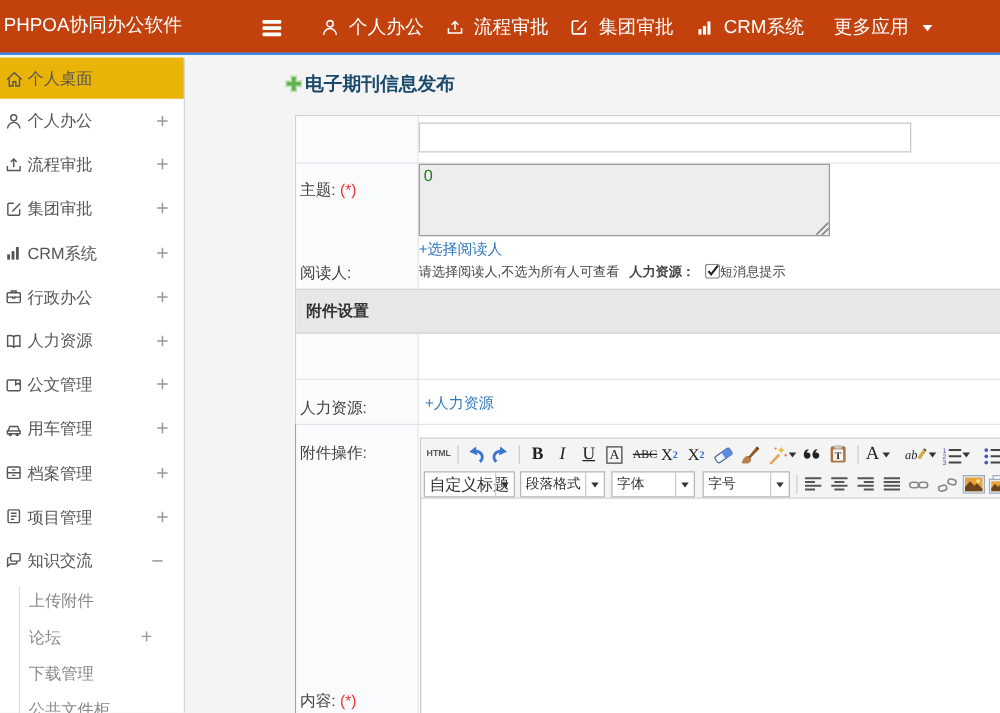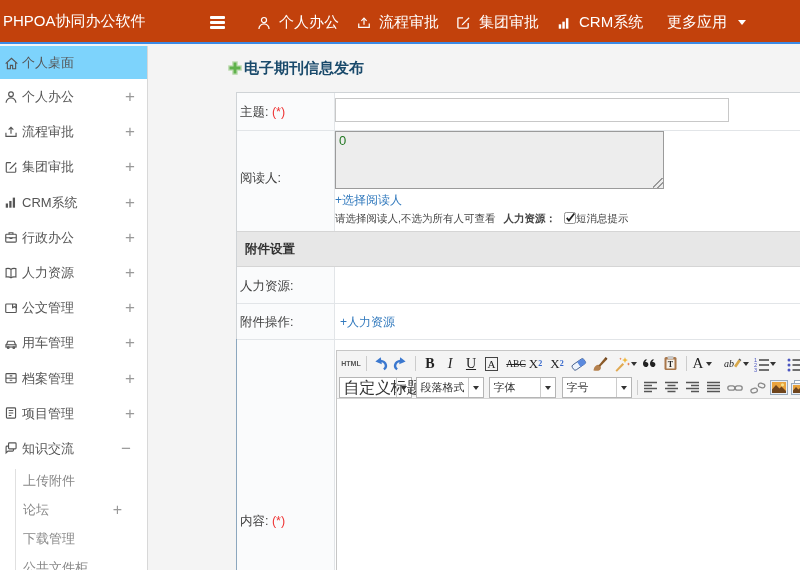--- a/index.html
+++ b/index.html
@@ -7,36 +7,36 @@
 
 .hdr { position:absolute; left:0; top:0; width:800px; height:44px; background:#c2410c; border-bottom:2px solid #3c8ae5; color:#fff; }
 .logo { position:absolute; left:3px; top:0; line-height:42px; font-size:15px; }
 .burger { position:absolute; left:210px; top:16px; width:15px; height:13px; }
 .burger div { height:2.5px; background:#fff; border-radius:1px; margin-bottom:2.5px; }
 .navitem { position:absolute; top:0; height:44px; line-height:44px; font-size:15px; color:#fff; white-space:nowrap; }
 .navitem svg { vertical-align:-3px; margin-right:8px; }
 
 .side { position:absolute; left:0; top:46px; width:148px; height:524px; background:#fff; border-right:1px solid #d8d8d8; }
 .sitem { position:relative; height:35.2px; line-height:35.2px; font-size:13px; color:#555; padding-left:22px; }
-.sitem.active { background:#7dd3fc; height:33px; line-height:33px; }
+.sitem.active { background:#eab308; height:33px; line-height:33px; }
 .sitem svg { position:absolute; left:4px; top:50%; margin-top:-7px; }
 .sitem .pm { position:absolute; right:12px; top:0; font-size:17px; color:#999; font-weight:400; }
 .sub { position:relative; }
 .sub:before { content:""; position:absolute; left:15px; top:3px; bottom:0px; width:1px; background:#e0e0e0; }
 .subitem { position:relative; height:29px; line-height:29px; font-size:13px; color:#888; padding-left:23px; }
 .subitem .pm { position:absolute; right:25px; top:0; font-size:16px; color:#999; }
 
 .title { position:absolute; left:228px; top:58px; height:20px; line-height:20px; font-size:15px; font-weight:bold; color:#1a4a6b; }
 .title svg { vertical-align:-2px; margin-right:2px; }
 .panel { position:absolute; left:236px; top:92px; width:764px; height:610px; background:#fff; border:1px solid #cfd3d6; }
 .row { position:absolute; left:0; width:100%; }
 .hline { position:absolute; left:0; width:100%; height:1px; background:#e2e5e8; }
 .vsep { position:absolute; left:97px; width:1px; background:#e2e5e8; }
 .lblbg { position:absolute; left:0; width:97px; background:#fafbfc; }
-.lbl { position:absolute; left:3px; font-size:12.5px; color:#404040; }
+.lbl { position:absolute; left:3px; font-size:12.5px; color:#404040;margin-top:40px; }
 .red { color:#e33; }
 a.lnk { color:#3179bd; text-decoration:none; font-size:12px; }
 .band { position:absolute; left:0; top:138px; width:100%; height:36px; background:#e7e7e7; border-top:1px solid #d5d5d5; border-bottom:1px solid #d5d5d5; font-weight:bold; color:#333; font-size:12.5px; line-height:35px; padding-left:8px; }
 input.txt { position:absolute; left:98px; top:5px; width:394px; height:24px; border:1px solid #c8c8c8; background:#fff; }
 .ta { position:absolute; left:98px; top:1px; width:329px; height:58px; border:1px solid #9b9b9b; background:#ededed; font-size:13px; color:#227722; padding:1px 3px; }
 .ta .rh { position:absolute; right:0px; bottom:0px; width:10px; height:10px;
   background:linear-gradient(315deg, transparent 3px, #999 3px, #999 4.5px, transparent 4.5px, transparent 6.5px, #999 6.5px, #999 8px, transparent 8px); }
 
 .editor { position:absolute; left:99px; top:11px; width:562px; height:348px; border:1px solid #c6c6c6; background:#fff; }
 .ed-toolbar { position:relative; height:48px; background:#f4f4f4; border-bottom:1px solid #d4d4d4; }
@@ -293,21 +293,21 @@
         <div class="ebtn" style="left:448px;">
             <svg width="16" height="16" viewBox="0 0 16 16">
               <circle cx="2" cy="4" r="1.5" fill="#4a55c0"></circle>
               <circle cx="2" cy="9" r="1.5" fill="#4a55c0"></circle>
               <circle cx="2" cy="14" r="1.5" fill="#4a55c0"></circle>
               <path d="M5.5 4h10M5.5 9h10M5.5 14h10" stroke="#444" stroke-width="1.5"></path>
             </svg>
           </div>
 
         <div class="edd" style="left:1.5px; width:73.5px;">
-            <span class="tx" style="font-size:16px; letter-spacing:-0.3px;">自定义标题</span>
+            <span class="tx" style="font-size:13px; letter-spacing:-0.3px;">自定义标题</span>
             <span class="ar">
               <span class="caret"></span>
             </span>
           </div>
         <div class="edd" style="left:78.5px; width:68.5px;">
             <span class="tx">段落格式</span>
             <span class="ar">
               <span class="caret"></span>
             </span>
           </div>

